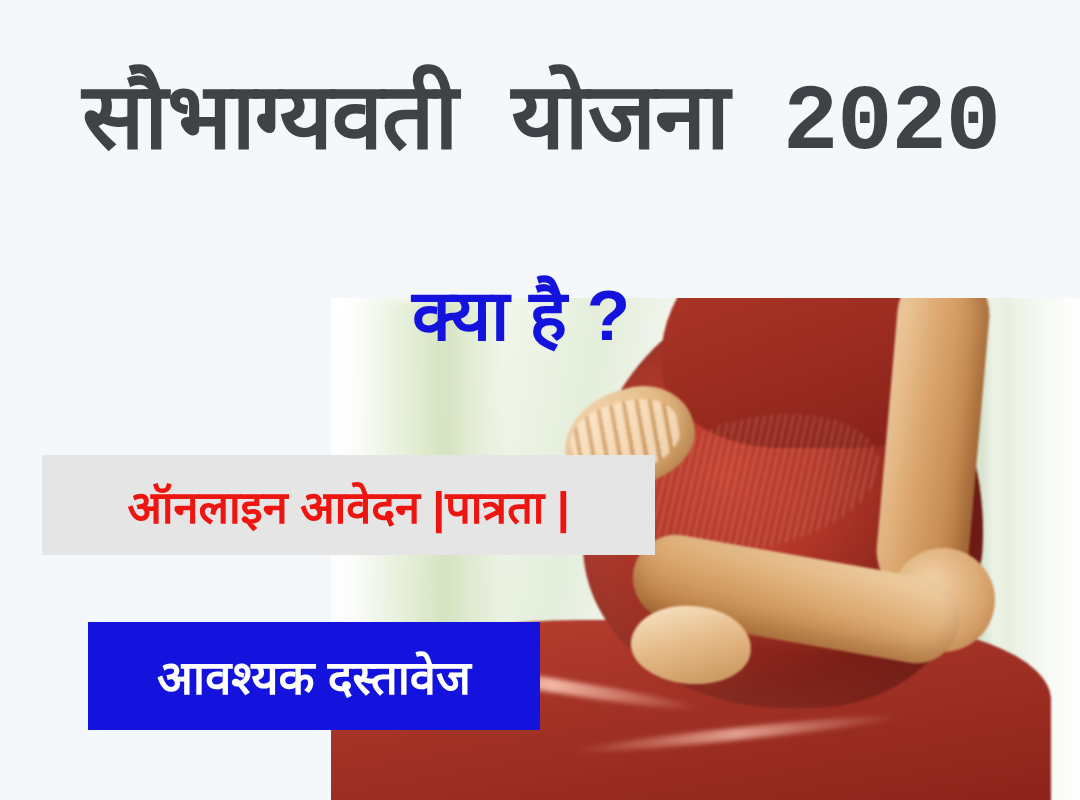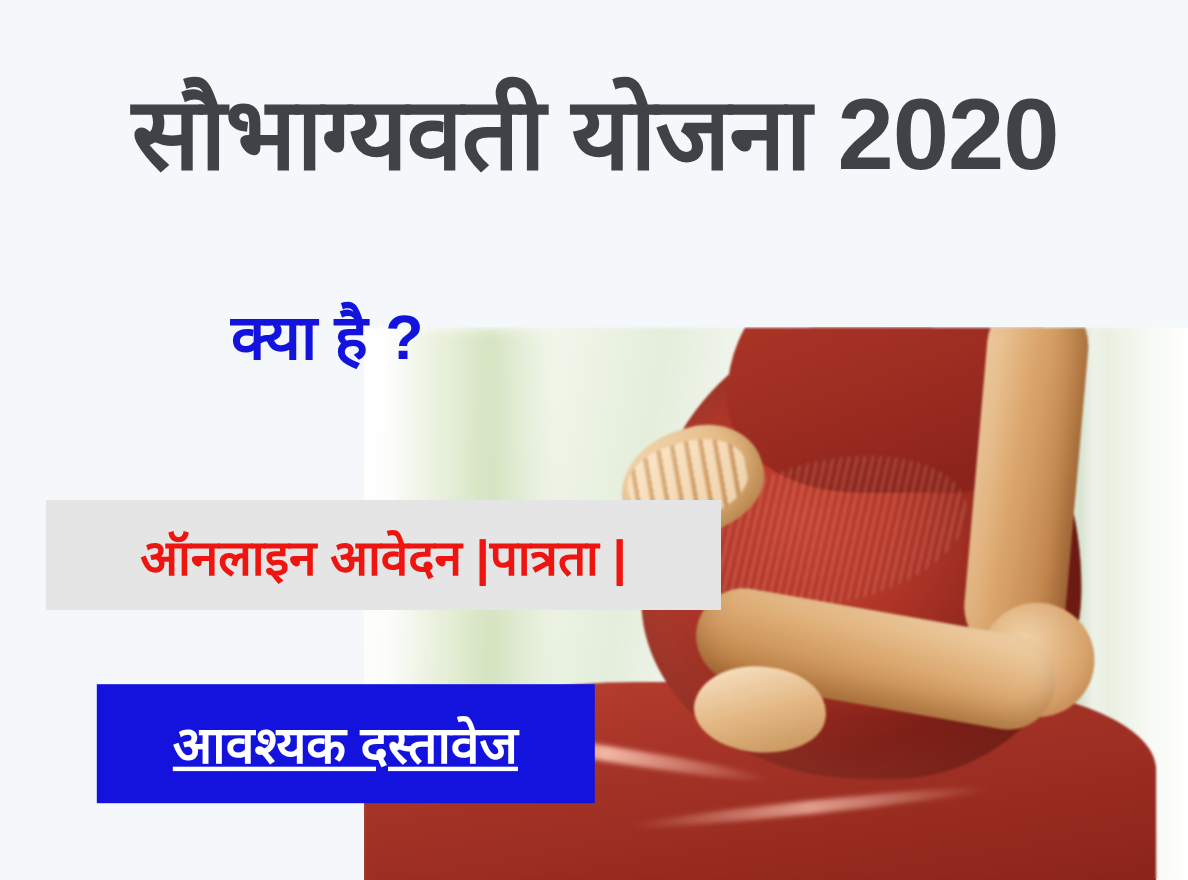--- a/index.html
+++ b/index.html
@@ -232,28 +232,29 @@
     left: 30px;
     top: 72px;
     width: 1022px;
     text-align: center;
     font-size: 92px;
     line-height: 1.12;
     font-weight: bold;
     color: #3f4246;
     letter-spacing: -1px;
     white-space: nowrap;
+    font-family: Liberation Mono, monospace;
   }
   .subtitle {
     position: absolute;
     left: 210px;
     top: 276px;
     width: 420px;
-    text-align: left;
-    font-size: 57px;
+    text-align: right;
+    font-size: 71px;
     line-height: 1.12;
     font-weight: bold;
     color: #1313dd;
     white-space: nowrap;
   }
   .pink-banner {
     position: absolute;
     left: 42px;
     top: 455px;
     width: 613px;
@@ -278,21 +279,20 @@
     background: #1313dd;
     display: flex;
     align-items: center;
     justify-content: center;
   }
   .blue-box span {
     font-size: 47px;
     font-weight: bold;
     color: #ffffff;
     white-space: nowrap;
-    text-decoration: underline;
   }
 </style>
 </head>
 <body>
 
 <div id="canvas" style="background: rgb(245, 248, 251);">
 
   <div class="photo">
     <div class="ph-window"></div>
     <div class="ph-foliage"></div>

